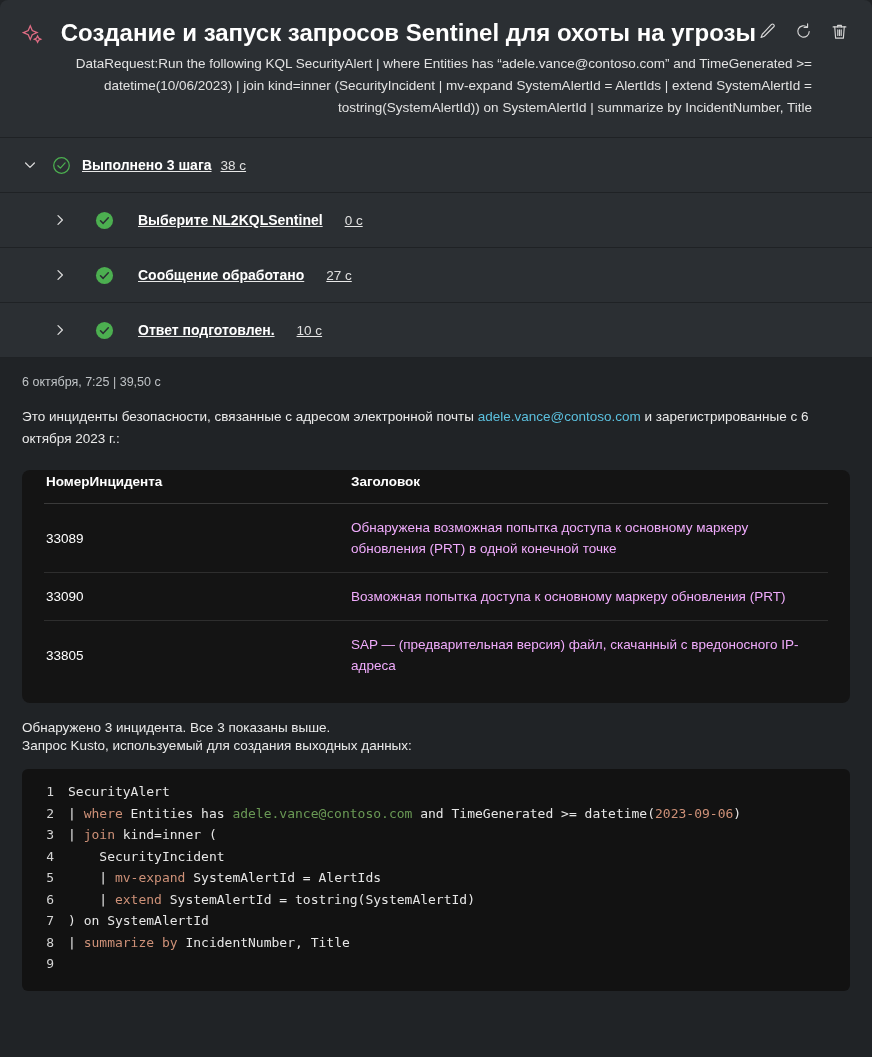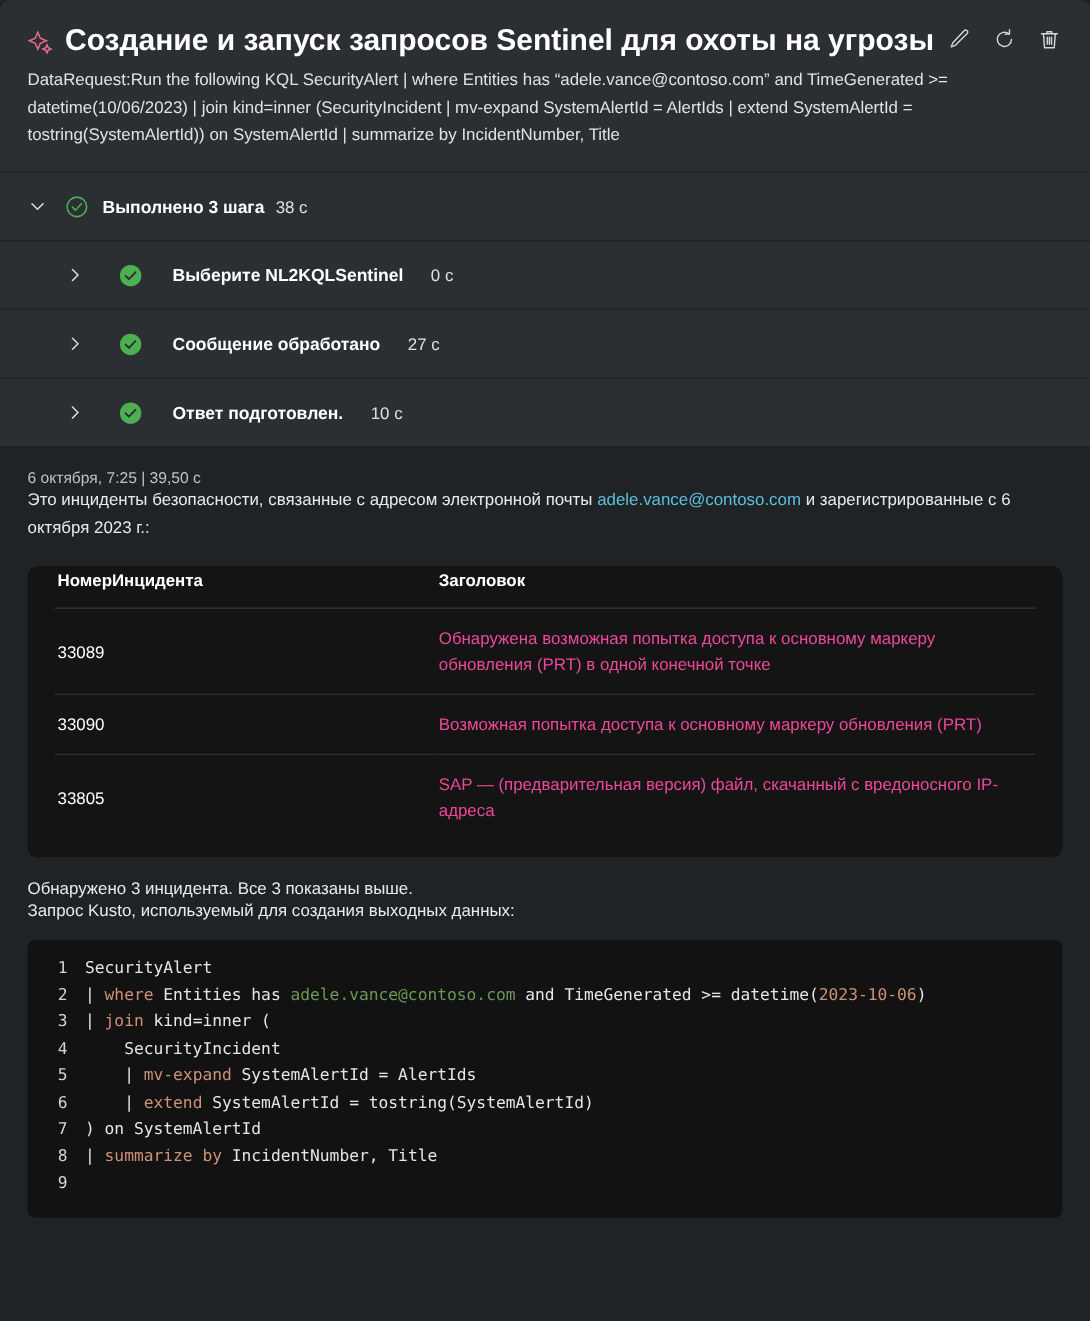--- a/index.html
+++ b/index.html
@@ -22,20 +22,21 @@
     box-sizing: border-box;
   }
 
   
   .header-card {
     background: #2b2f33;
     border-radius: 8px 8px 0 0;
     padding: 16px 22px 18px 22px;
     position: relative;
     box-sizing: border-box;
+    text-align: right;
   }
   .header-top {
     display: flex;
     align-items: flex-start;
   }
   .sparkle-icon {
     width: 22px;
     height: 26px;
     flex: 0 0 auto;
     margin-right: 8px;
@@ -82,20 +83,21 @@
   .steps {
     background: #2b2f33;
   }
   .step-row {
     display: flex;
     align-items: center;
     height: 55px;
     border-top: 1px solid #1f2225;
     box-sizing: border-box;
     cursor: pointer;
+    text-decoration: underline;
   }
   .step-row.summary {
     padding-left: 20px;
   }
   .step-row.sub {
     padding-left: 50px;
     gap: 13px;
   }
   .chevron {
     width: 20px;
@@ -139,20 +141,21 @@
   .timestamp {
     font-size: 12.5px;
     color: #bfc3c6;
     padding-top: 17px;
     padding-bottom: 0px;
   }
   .intro {
     font-size: 13.5px;
     line-height: 22px;
     color: #eaeaea;
+    margin-top: 17px;
     max-width: 800px;
   }
   .link {
     color: #5bc0de;
     text-decoration: none;
     cursor: pointer;
   }
 
   
   .table-card {
@@ -195,21 +198,21 @@
     font-size: 13.5px;
     font-weight: 700;
     color: #ffffff;
     padding: 4px 0 14px 0;
     border-bottom: 1px solid #3a3a3a;
   }
   table.data th.c1 { width: 305px; padding-left: 2px; }
   table.data td {
     font-size: 13.5px;
     line-height: 21px;
-    color: #ec4899;
+    color: #f0abfc;
     padding: 13px 0 13px 0;
     border-bottom: 1px solid #2e2e2e;
     vertical-align: middle;
   }
   table.data tr:last-child td { border-bottom: none; }
   table.data td.c1 { padding-left: 2px; color: #ffffff; }
   table.data td.c2 { padding-right: 18px; }
 
   .note {
     font-size: 13.5px;
@@ -401,21 +404,21 @@
         </tbody>
       </table>
     </div>
 
     <div class="note">Обнаружено 3 инцидента. Все 3 показаны выше.</div>
     <div class="note2">Запрос Kusto, используемый для создания выходных данных:</div>
 
     <div class="code-card">
       <div id="code-lines">
           <div class="code-line"><span class="ln">1</span><span class="code-text"><span class="code-text">SecurityAlert</span></span></div>
-          <div class="code-line"><span class="ln">2</span><span class="code-text"><span class="code-text">| </span><span class="kw">where</span><span class="code-text"> Entities has </span><span class="str">adele.vance@contoso.com</span><span class="code-text"> and TimeGenerated &gt;= datetime(</span><span class="num">2023-10-06</span><span class="code-text">)</span></span></div>
+          <div class="code-line"><span class="ln">2</span><span class="code-text"><span class="code-text">| </span><span class="kw">where</span><span class="code-text"> Entities has </span><span class="str">adele.vance@contoso.com</span><span class="code-text"> and TimeGenerated &gt;= datetime(</span><span class="num">2023-09-06</span><span class="code-text">)</span></span></div>
           <div class="code-line"><span class="ln">3</span><span class="code-text"><span class="code-text">| </span><span class="kw">join</span><span class="code-text"> kind=inner (</span></span></div>
           <div class="code-line"><span class="ln">4</span><span class="code-text"><span class="code-text">    SecurityIncident</span></span></div>
           <div class="code-line"><span class="ln">5</span><span class="code-text"><span class="code-text">    | </span><span class="kw">mv-expand</span><span class="code-text"> SystemAlertId = AlertIds</span></span></div>
           <div class="code-line"><span class="ln">6</span><span class="code-text"><span class="code-text">    | </span><span class="kw">extend</span><span class="code-text"> SystemAlertId = tostring(SystemAlertId)</span></span></div>
           <div class="code-line"><span class="ln">7</span><span class="code-text"><span class="code-text">) on SystemAlertId</span></span></div>
           <div class="code-line"><span class="ln">8</span><span class="code-text"><span class="code-text">| </span><span class="kw">summarize</span><span class="code-text"> </span><span class="kw">by</span><span class="code-text"> IncidentNumber, Title</span></span></div>
           <div class="code-line"><span class="ln">9</span><span class="code-text"><span class="code-text"></span></span></div>
         </div>
     </div>
 

